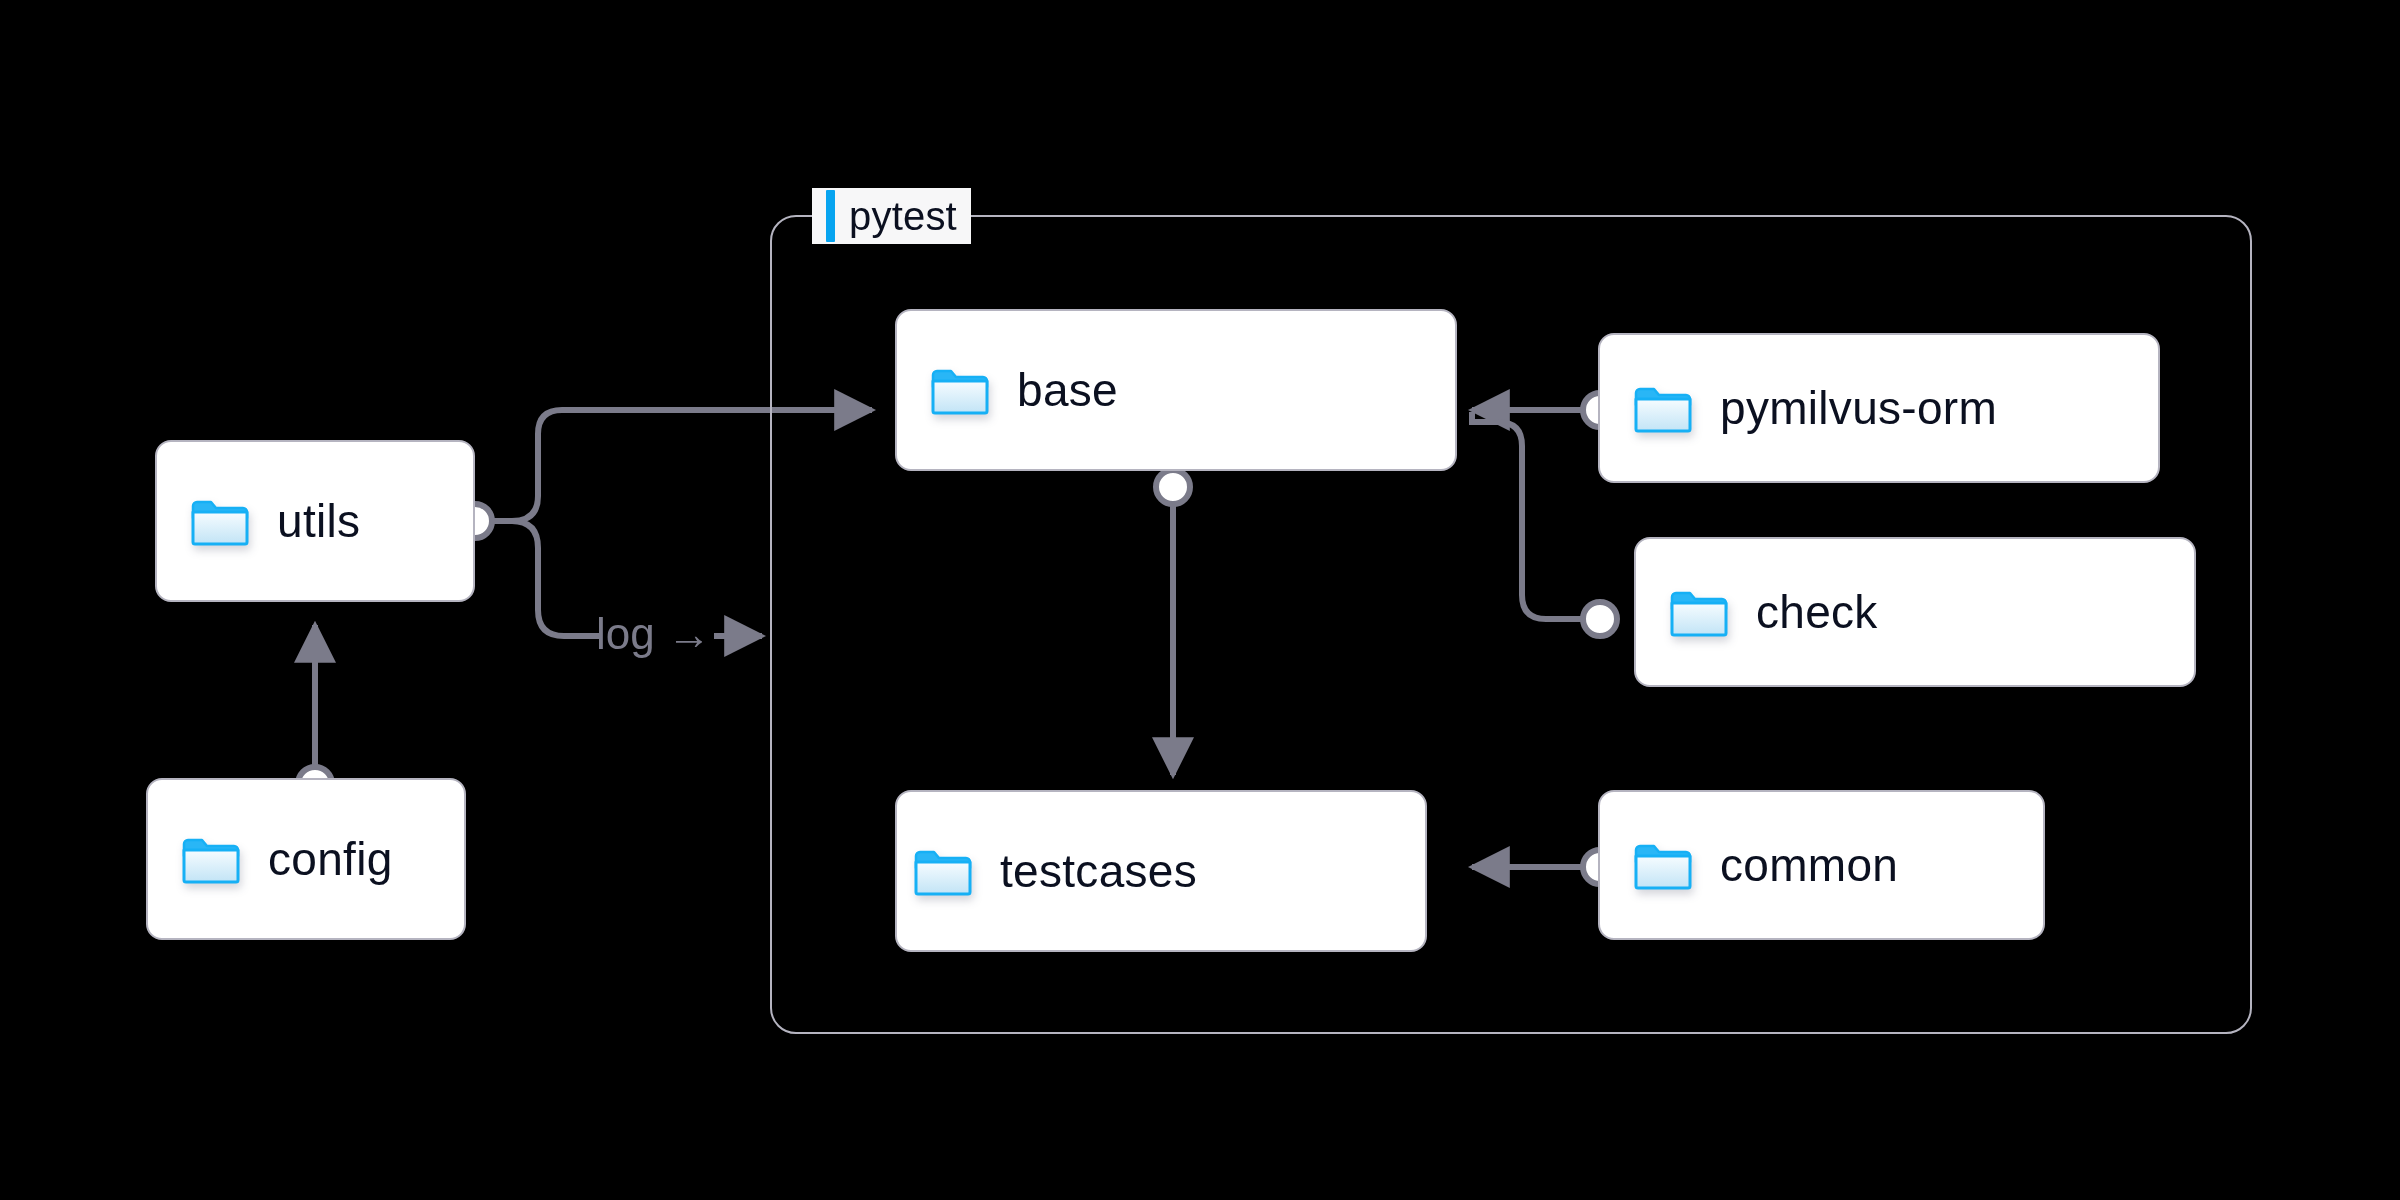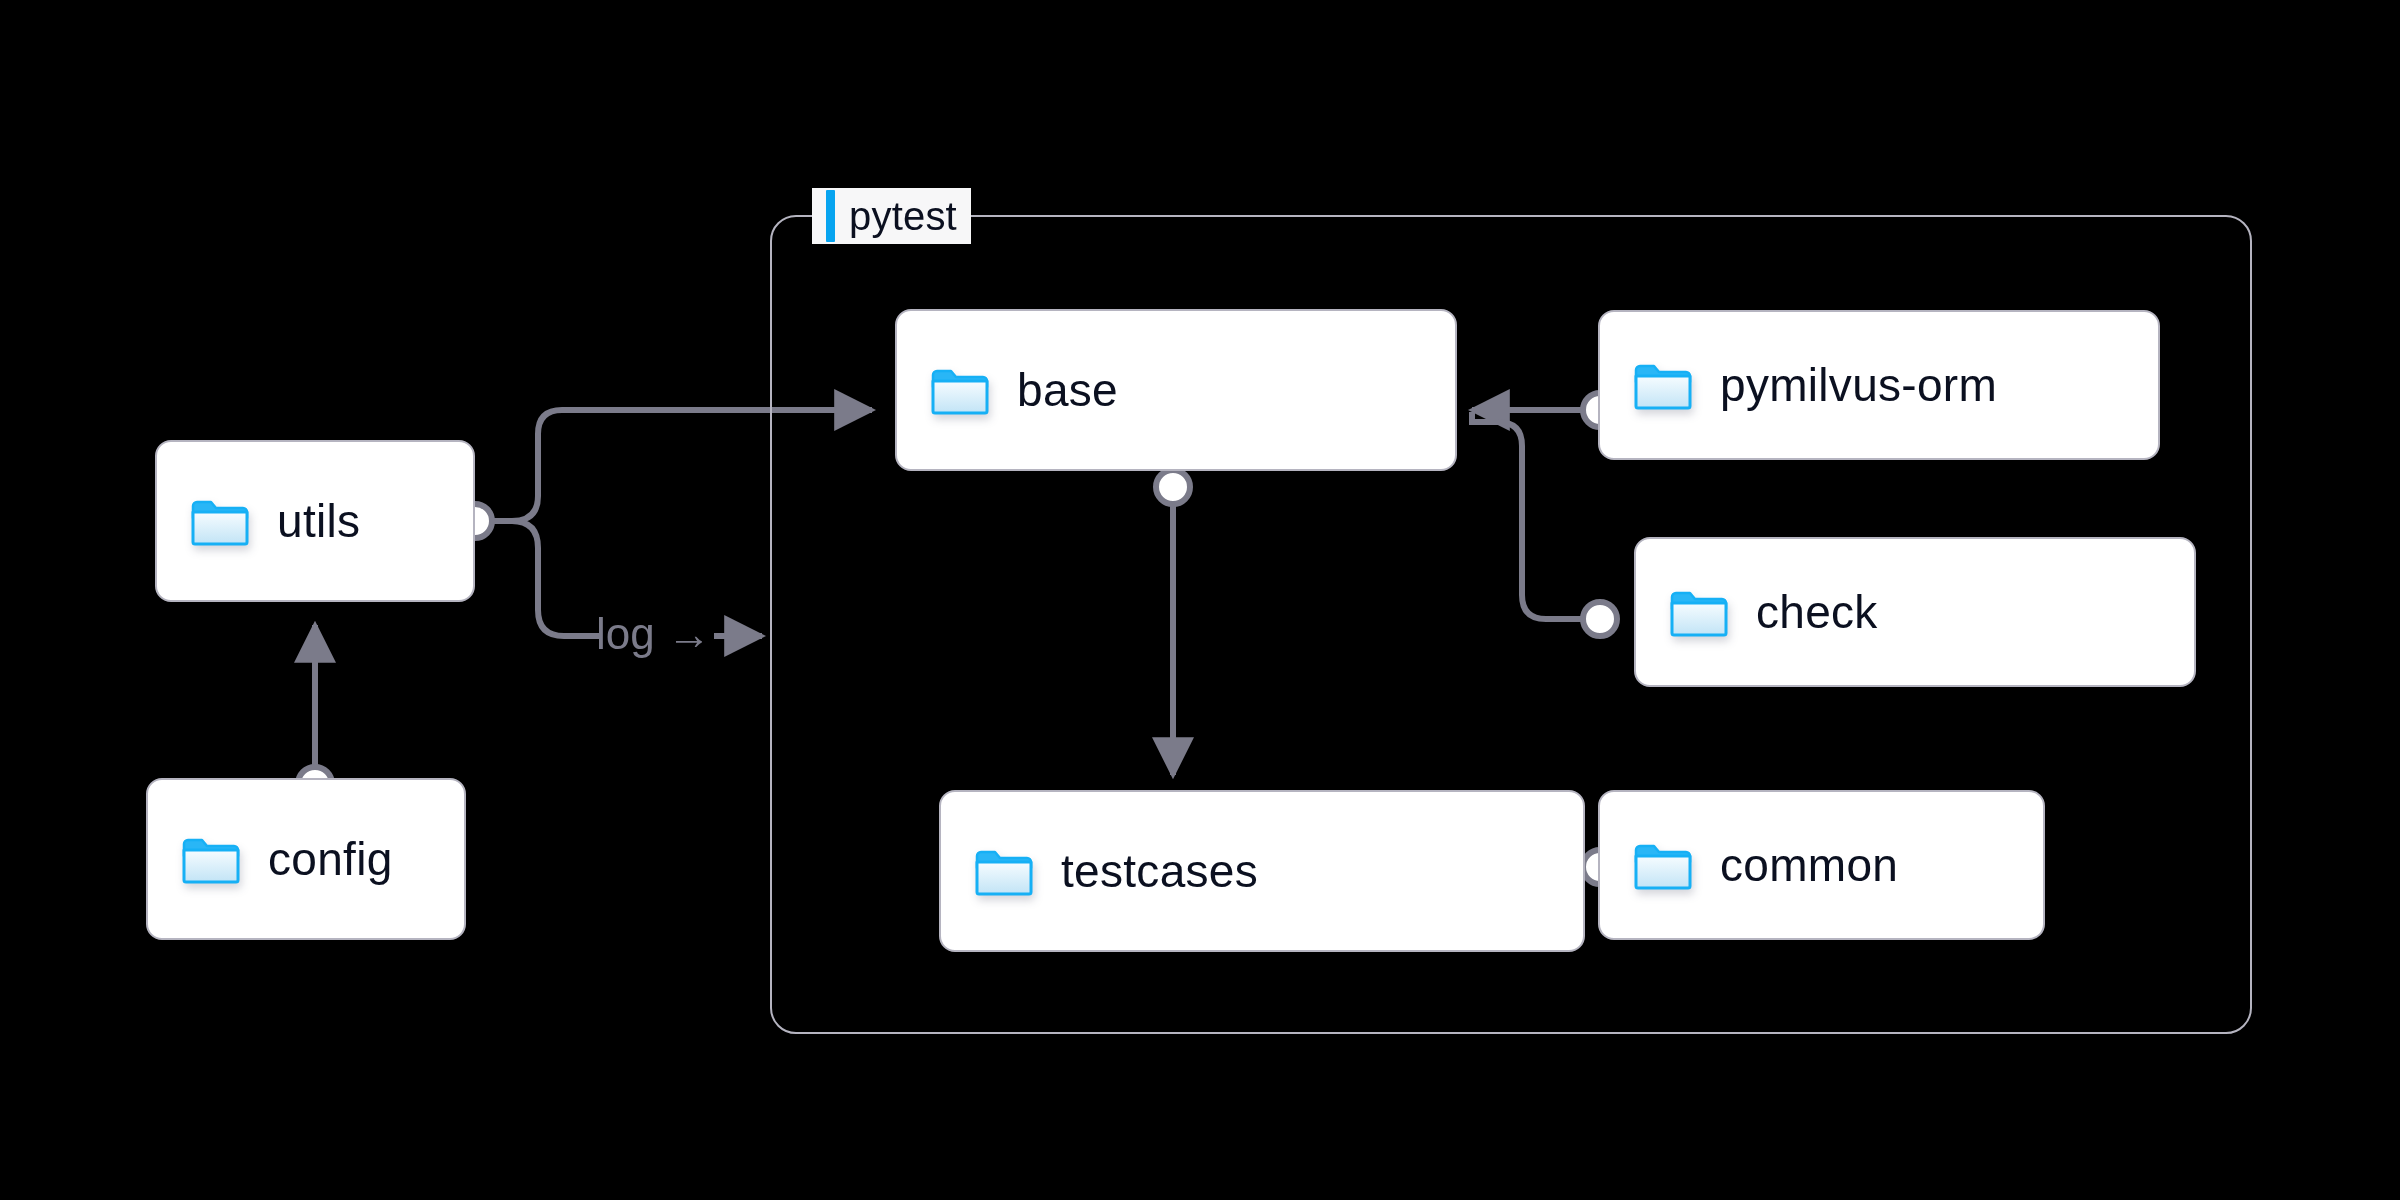--- a/index.html
+++ b/index.html
@@ -163,31 +163,31 @@
   <div class="node" style="left:895px; top:309px; width:562px; height:162px;">
     <span class="folder-icon">
       <svg viewBox="0 0 58 50" width="58" height="50">
         <path d="M2 10 a4 4 0 0 1 4 -4 h14 l5 6 h27 a4 4 0 0 1 4 4 v6 H2 Z" fill="#29b6f6" stroke="#16b0f5" stroke-width="2.5" stroke-linejoin="round"></path>
         <path d="M2 16 h54 v30 a2 2 0 0 1 -2 2 H4 a2 2 0 0 1 -2 -2 Z" fill="url(#folderGrad)" stroke="#16b0f5" stroke-width="3" stroke-linejoin="round"></path>
       </svg>
     </span>
     <span class="node-label">base</span>
   </div>
 
-  <div class="node" style="left:939px; top:790px; width:646px; height:162px;">
+  <div class="node" style="left:895px; top:790px; width:532px; height:162px;padding-left:17px;">
     <span class="folder-icon">
       <svg viewBox="0 0 58 50" width="58" height="50">
         <path d="M2 10 a4 4 0 0 1 4 -4 h14 l5 6 h27 a4 4 0 0 1 4 4 v6 H2 Z" fill="#29b6f6" stroke="#16b0f5" stroke-width="2.5" stroke-linejoin="round"></path>
         <path d="M2 16 h54 v30 a2 2 0 0 1 -2 2 H4 a2 2 0 0 1 -2 -2 Z" fill="url(#folderGrad)" stroke="#16b0f5" stroke-width="3" stroke-linejoin="round"></path>
       </svg>
     </span>
     <span class="node-label">testcases</span>
   </div>
 
-  <div class="node" style="left:1598px; top:310px; width:562px; height:150px;">
+  <div class="node" style="left:1598px; top:333px; width:562px; height:150px;">
     <span class="folder-icon">
       <svg viewBox="0 0 58 50" width="58" height="50">
         <path d="M2 10 a4 4 0 0 1 4 -4 h14 l5 6 h27 a4 4 0 0 1 4 4 v6 H2 Z" fill="#29b6f6" stroke="#16b0f5" stroke-width="2.5" stroke-linejoin="round"></path>
         <path d="M2 16 h54 v30 a2 2 0 0 1 -2 2 H4 a2 2 0 0 1 -2 -2 Z" fill="url(#folderGrad)" stroke="#16b0f5" stroke-width="3" stroke-linejoin="round"></path>
       </svg>
     </span>
     <span class="node-label">pymilvus-orm</span>
   </div>
 
   <div class="node" style="left:1598px; top:537px; width:562px; height:150px;margin-left:36px;">

